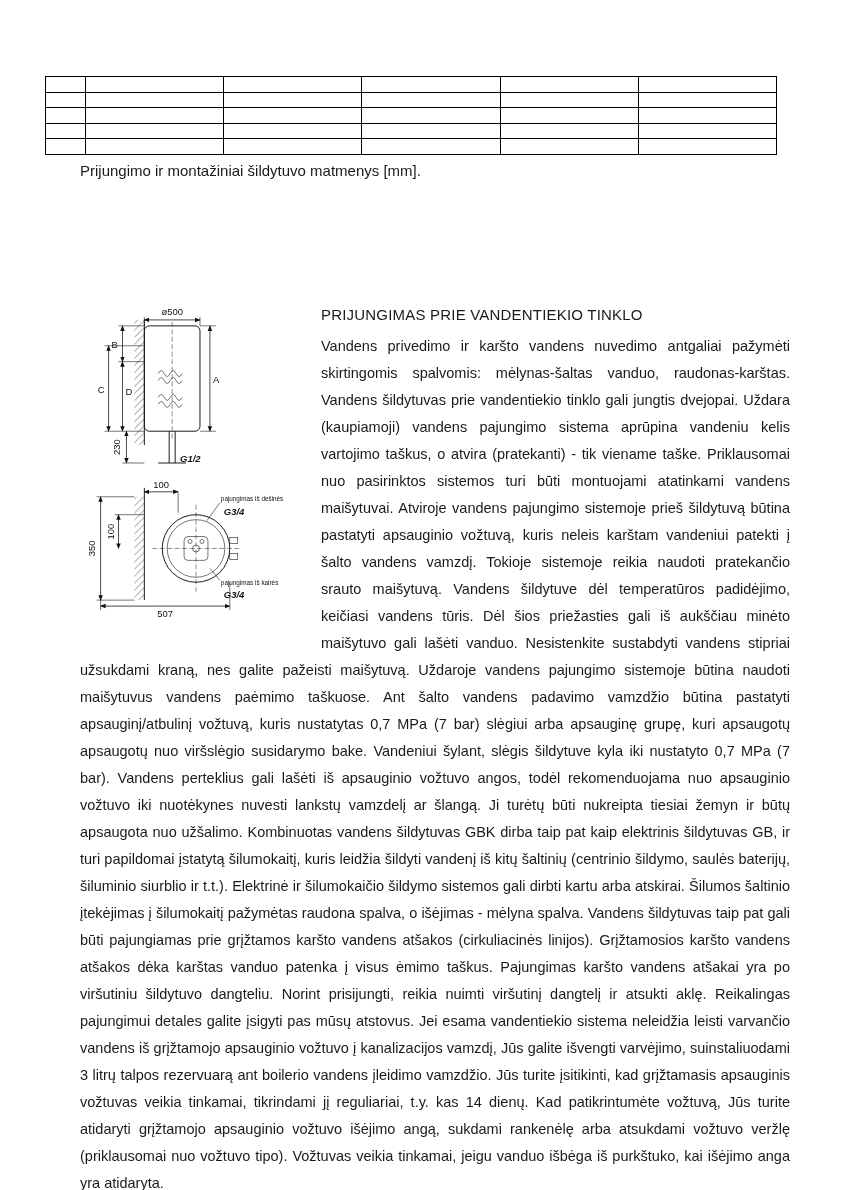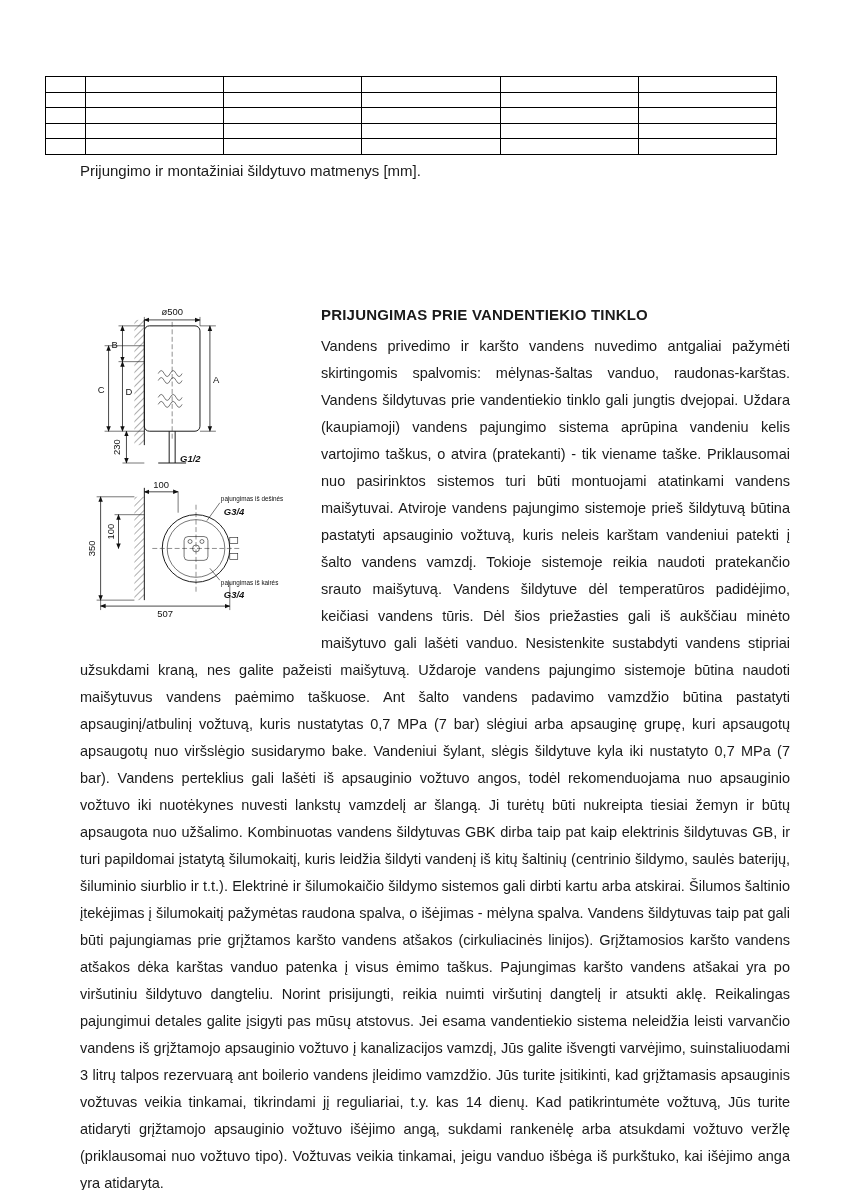--- a/index.html
+++ b/index.html
@@ -37,21 +37,21 @@
   .content::after { content: ""; display: block; clear: both; }
   .diagram {
     float: left;
     width: 235px;
     height: 316px;
     margin: 0 6px 16px 0;
   }
   .section-heading {
     margin: 126px 0 0 0;
     font-size: 15px;
-    font-weight: bold;
+    font-weight: normal;
     letter-spacing: 0.2px;
   }
   .body-text {
     margin: 10px 0 0 0;
     font-size: 14.5px;
     line-height: 27px;
     text-align: justify;
   }
   svg { display: block; }
   .dia-line { stroke: #1a1a1a; stroke-width: 1; fill: none; }

